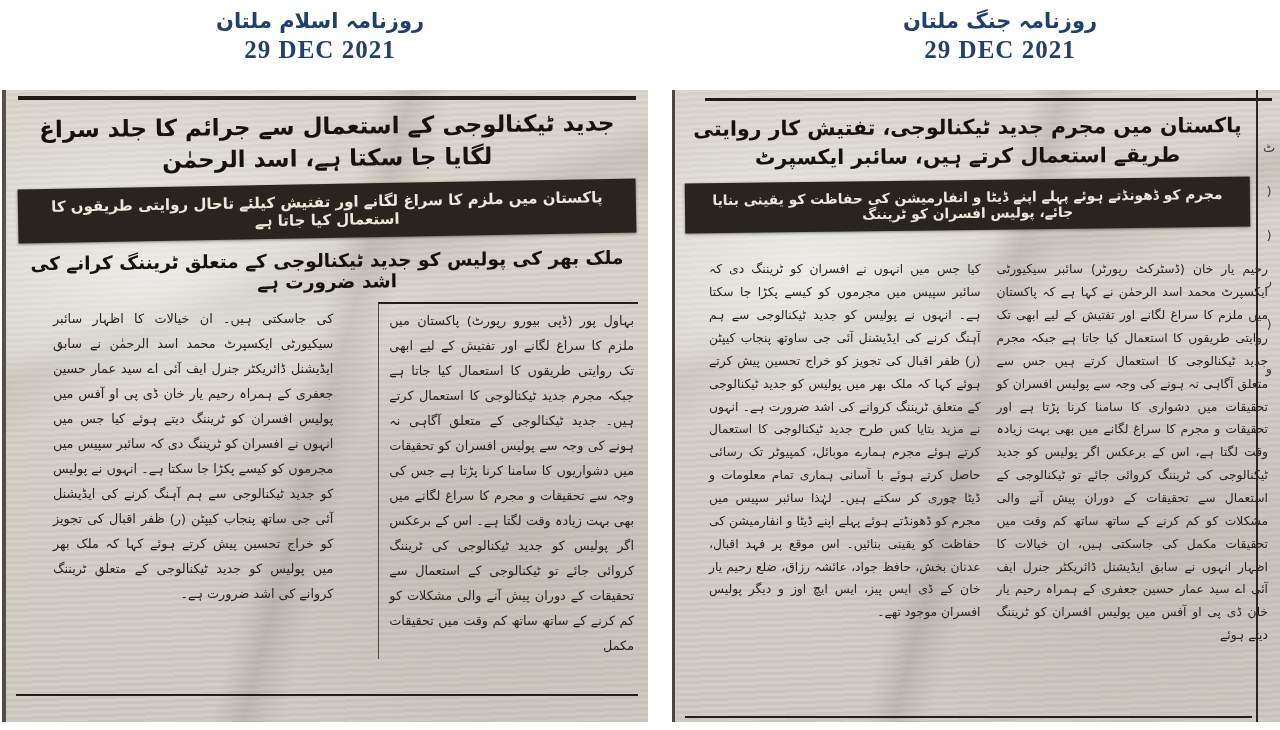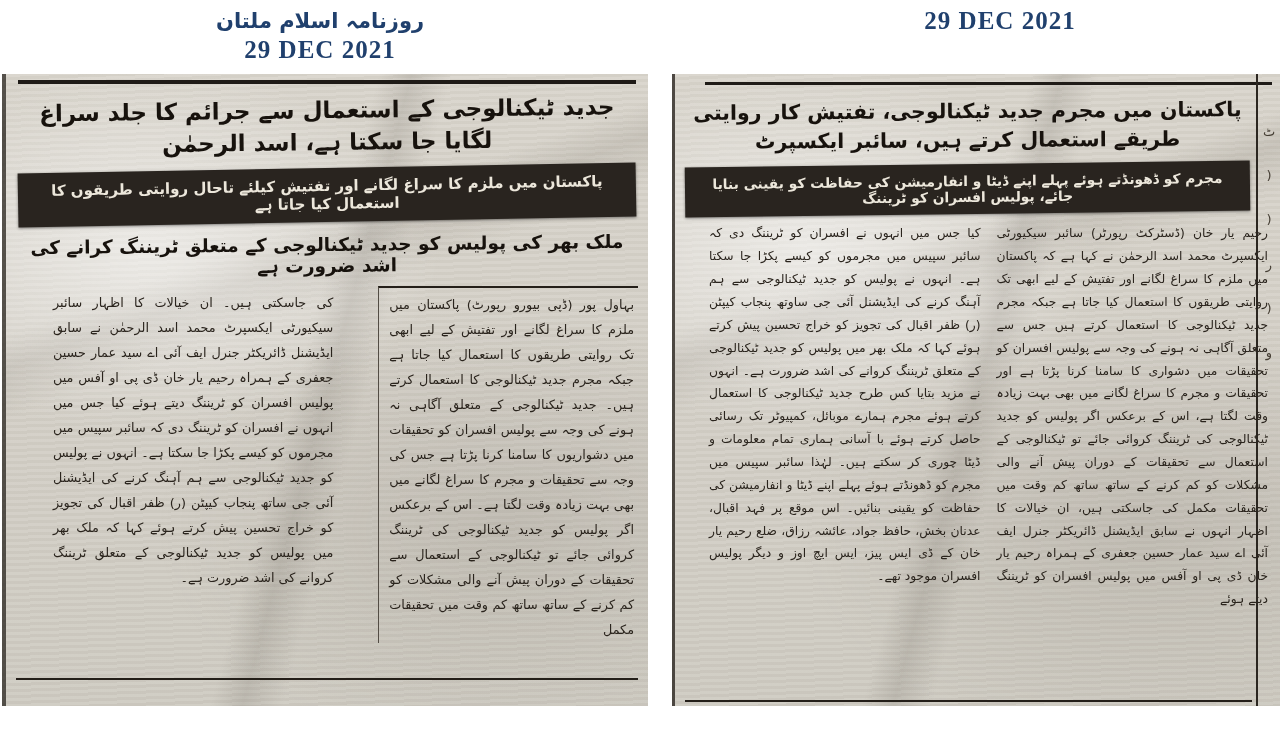--- a/index.html
+++ b/index.html
@@ -14,21 +14,21 @@
   .masthead .half.right{padding-left:80px;}
   .pub-name{
     direction:rtl;font-size:21px;font-weight:bold;color:#20406d;line-height:1.4;
   }
   .pub-date{
     font-family:"Liberation Serif",serif;font-size:25px;font-weight:bold;
     color:#20406d;letter-spacing:1px;
   }
   
   .clip{
-    position:absolute;top:74px;height:632px;overflow:hidden;box-sizing:border-box;
+    position:absolute;top:90px;height:632px;overflow:hidden;box-sizing:border-box;
     color:#241f1a;
     background:
       radial-gradient(ellipse 420px 260px at 22% 28%, rgba(255,255,255,.55), rgba(255,255,255,0) 70%),
       radial-gradient(ellipse 500px 320px at 78% 72%, rgba(124,117,106,.20), rgba(124,117,106,0) 70%),
       linear-gradient(105deg, rgba(0,0,0,0) 46%, rgba(80,74,66,.15) 50%, rgba(0,0,0,0) 55%),
       linear-gradient(160deg, rgba(0,0,0,0) 30%, rgba(90,82,70,.13) 34%, rgba(0,0,0,0) 40%),
       repeating-linear-gradient(178deg, rgba(255,255,255,.05) 0 3px, rgba(0,0,0,.025) 3px 6px),
       linear-gradient(#d9d5cc,#cfcbc2);
   }
   .clip.left{left:2px;width:646px;border-left:4px solid rgba(42,37,32,.75);}
@@ -54,21 +54,21 @@
   .clip.right .body-cols{padding:6px 12px 0 34px;gap:16px;}
   .col{
     direction:rtl;text-align:justify;color:#2a241d;box-sizing:border-box;
   }
   .clip.left .col{font-size:12.8px;line-height:1.95;margin-left:35px;}
   .clip.left .col.first{
     width:47%;border-top:2px solid #241f19;border-left:1px solid #524c44;
     padding:5px 4px 0 10px;
   }
   .clip.left .col.second{width:53%;padding:5px 10px 0 2px;}
-  .clip.right .col{font-size:12.3px;line-height:1.86;}
+  .clip.right .col{font-size:12.3px;line-height:1.86;margin-top:20px;}
   .clip.right .col.first{width:50%;}
   .clip.right .col.second{width:50%;}
   .sliver{
     position:absolute;top:0;right:0;width:24px;height:100%;
     border-left:2px solid #2b2620;box-sizing:border-box;
     padding-top:36px;font-size:13px;color:#453e34;text-align:center;
     white-space:pre-line;line-height:3.4;direction:rtl;overflow:hidden;
   }
   .bottom-rule{position:absolute;left:10px;right:10px;height:2px;background:#241f19;}
   .clip.left .bottom-rule{bottom:26px;}
@@ -76,20 +76,21 @@
 </style>
 </head>
 <body>
 
 <div class="masthead">
   <div class="half">
     <div class="pub-name">روزنامہ اسلام ملتان</div>
     <div class="pub-date">29 DEC 2021</div>
   </div>
   <div class="half right">
+    <div class="pub-name">روزنامہ جنگ ملتان</div>
     <div class="pub-date">29 DEC 2021</div>
   </div>
 </div>
 
 <div class="clip left">
   <div class="rule"></div>
   <div class="headline">جدید ٹیکنالوجی کے استعمال سے جرائم کا جلد سراغ لگایا جا سکتا ہے، اسد الرحمٰن</div>
   <div class="kicker">پاکستان میں ملزم کا سراغ لگانے اور تفتیش کیلئے تاحال روایتی طریقوں کا استعمال کیا جاتا ہے</div>
   <div class="subheadline">ملک بھر کی پولیس کو جدید ٹیکنالوجی کے متعلق ٹریننگ کرانے کی اشد ضرورت ہے</div>
   <div class="body-cols">

